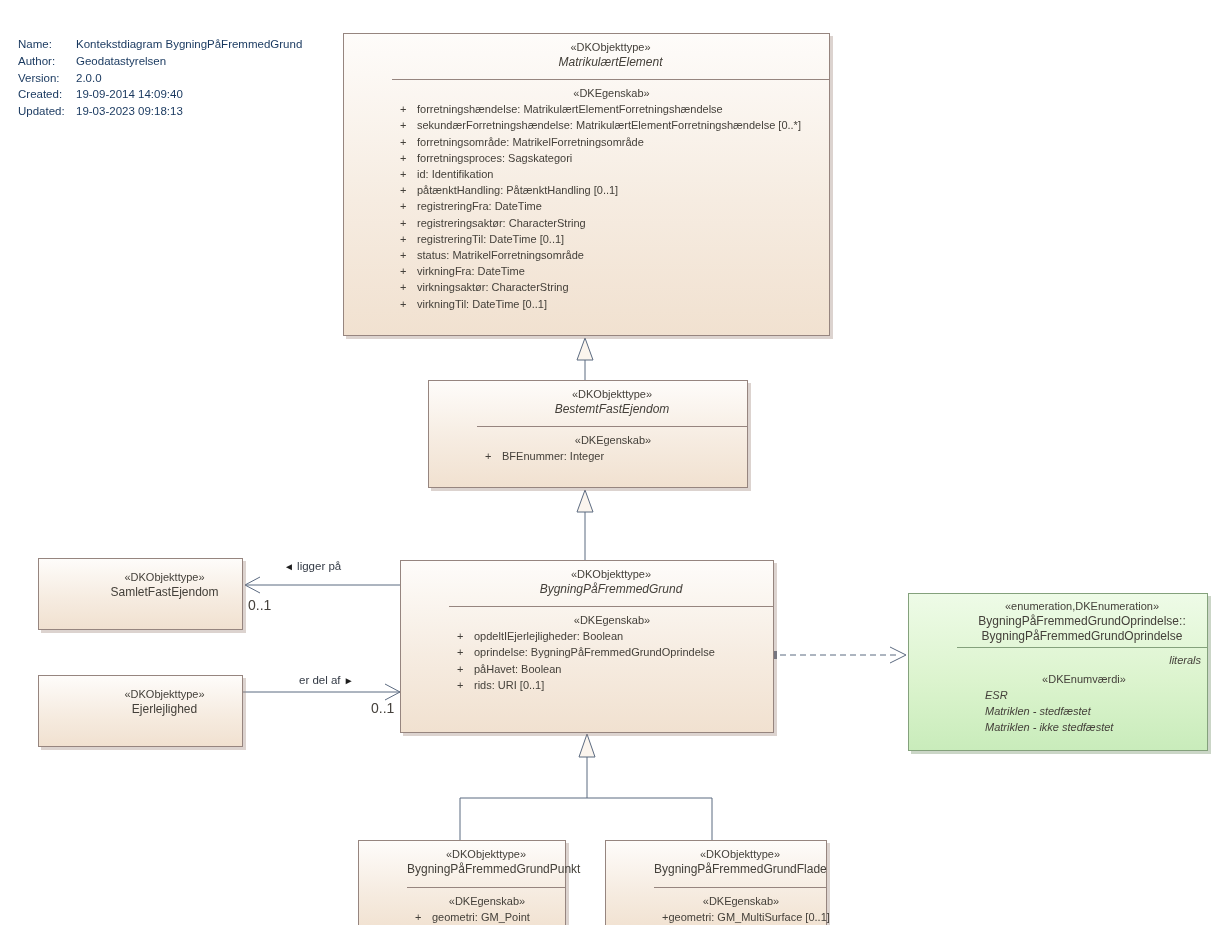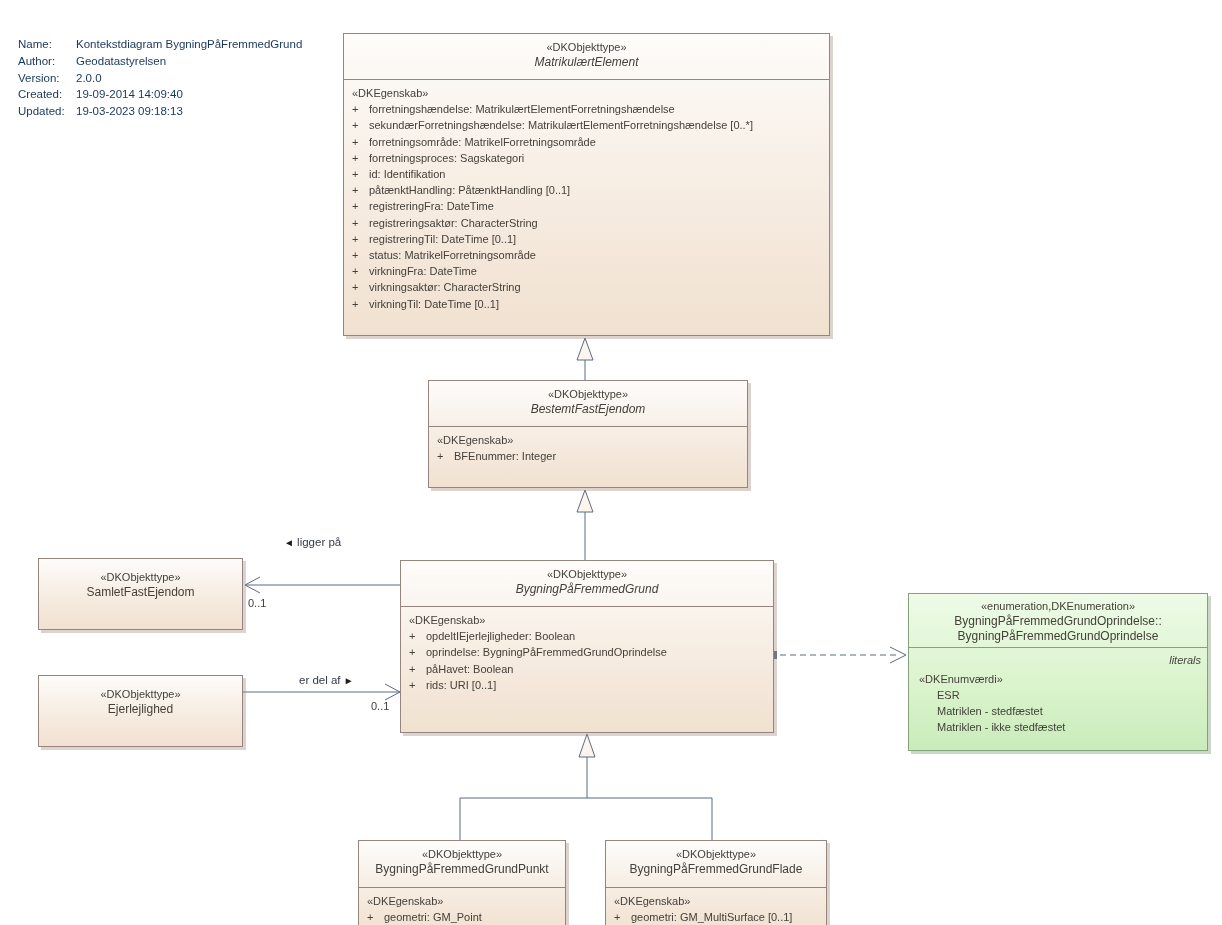--- a/index.html
+++ b/index.html
@@ -14,34 +14,35 @@
   .meta-row{display:flex;}
   .meta-label{width:58px;}
 
   
   .box{
     position:absolute;z-index:2;box-sizing:border-box;
     border:1px solid #96857F;
     background:linear-gradient(to bottom,#FEFCFA 0%,#F6ECE1 55%,#F1E1D0 100%);
     box-shadow:3px 3px 0 rgba(164,140,128,.38);
     font-size:11px;
+    padding-left:48px;
   }
   .box.green{
     border-color:#84A17C;
     background:linear-gradient(to bottom,#EEFBE7 0%,#DCF4CE 55%,#C9ECBB 100%);
     box-shadow:3px 3px 0 rgba(140,165,130,.45);
   }
   .hdr{box-sizing:border-box;text-align:center;padding-top:6px;line-height:15px;}
   .hdr.with-body{border-bottom:1px solid #96857F;}
   .green .hdr.with-body{border-bottom:1px solid #84A17C;}
   .st{font-size:11px;}
   .nm{font-size:12px;font-weight:normal;}
   .abstract .nm{font-style:italic;}
   .body{padding:5px 6px 0 6px;line-height:16.2px;}
-  .attr-st{padding-left:2px;}
+  .attr-st{padding-left:2px;text-align:center;}
   .arow{display:flex;}
   .arow .vis{width:17px;padding-left:2px;}
   .arow .atext{flex:1;white-space:nowrap;}
 
   
   .bx-matrikulaert{left:343px;top:13px;width:487px;height:303px;}
   .bx-matrikulaert .hdr{height:46px;}
   .bx-bestemt{left:428px;top:360px;width:320px;height:108px;}
   .bx-bestemt .hdr{height:46px;}
   .bx-bpfg{left:400px;top:540px;width:374px;height:173px;}
@@ -51,29 +52,29 @@
   .bx-ejer{left:38px;top:655px;width:205px;height:72px;}
   .bx-ejer .hdr{padding-top:11px;}
   .bx-enum{left:908px;top:573px;width:300px;height:158px;}
   .bx-enum .hdr{height:54px;padding-top:5px;}
   .bx-punkt{left:358px;top:820px;width:208px;height:93px;}
   .bx-punkt .hdr{height:47px;}
   .bx-flade{left:605px;top:820px;width:222px;height:93px;}
   .bx-flade .hdr{height:47px;}
 
   .literals{font-style:italic;text-align:right;line-height:18px;}
-  .enum-vals .eval{padding-left:22px;line-height:16px;}
+  .enum-vals .eval{padding-left:22px;line-height:16px;font-style:italic;}
   .enum-body{padding:3px 6px 0 6px;}
   .enum-body .attr-st{padding-left:4px;line-height:16px;margin-top:2px;}
 
   
   .clabel{position:absolute;z-index:3;font-size:11.5px;color:#333A45;white-space:nowrap;}
   .clabel .dirglyph{font-size:10px;color:#1c1c1c;}
-  .mult{position:absolute;z-index:3;font-size:11px;color:#45413c;}
-  .lbl-ligger{left:284px;top:516px;text-align:center;}
+  .mult{position:absolute;z-index:3;font-size:14px;color:#45413c;}
+  .lbl-ligger{left:284px;top:540px;text-align:center;}
   .mult-ligger{left:248px;top:577px;}
   .lbl-erdelaf{left:299px;top:654px;}
   .mult-erdelaf{left:371px;top:680px;}
 </style>
 </head>
 <body>
 
 <div class="canvas">
 
   <svg class="connectors" width="1222" height="925">

